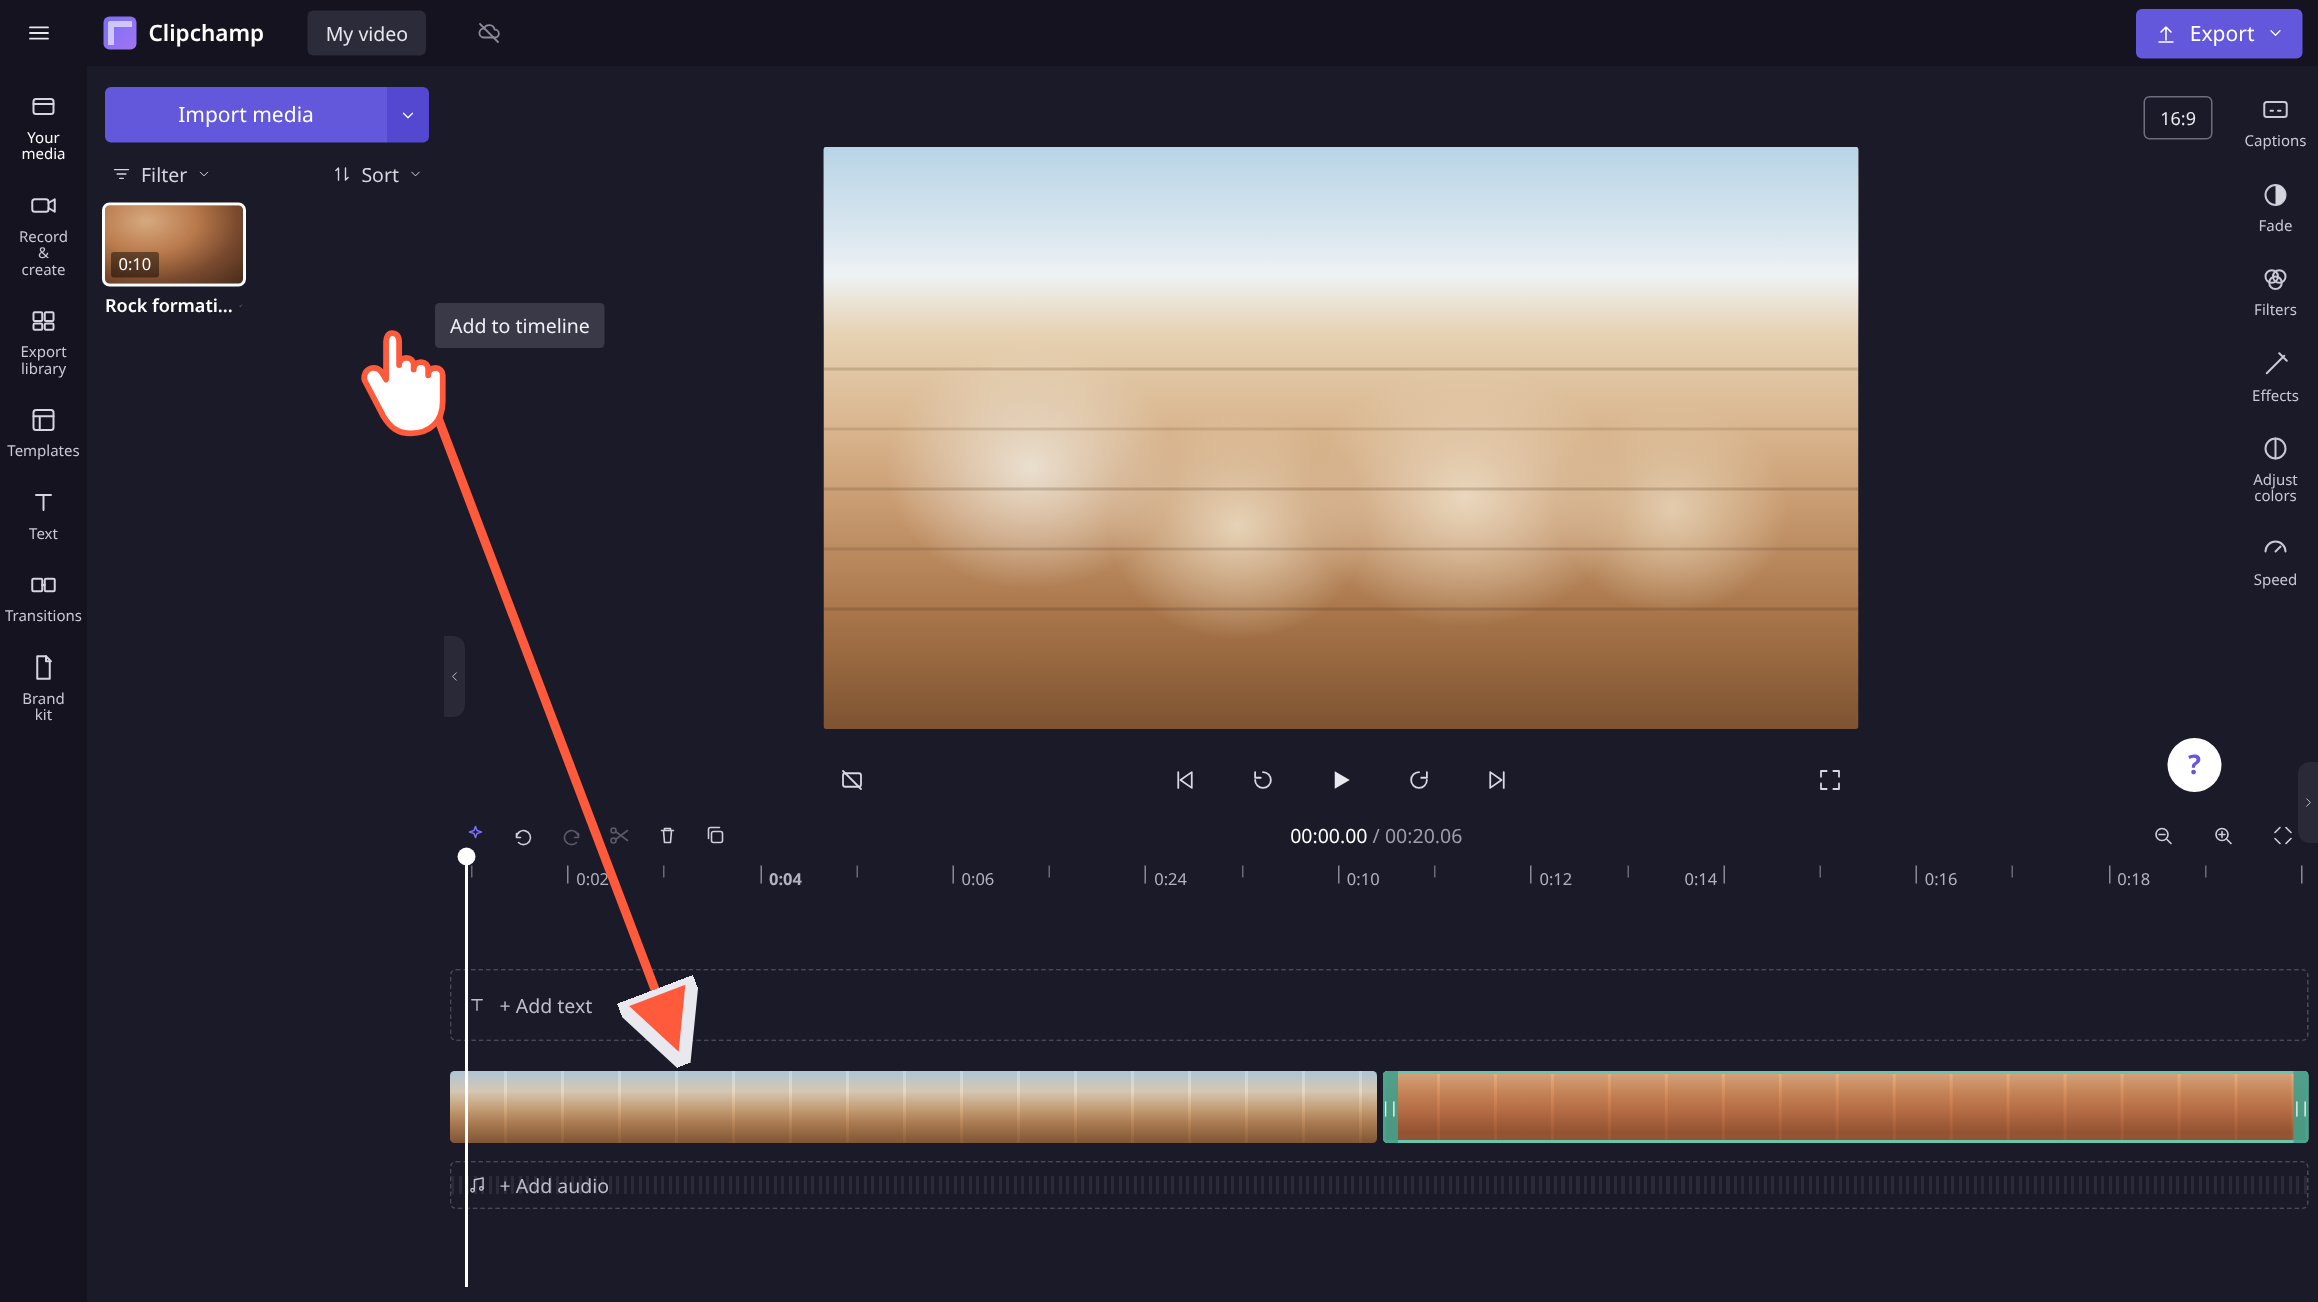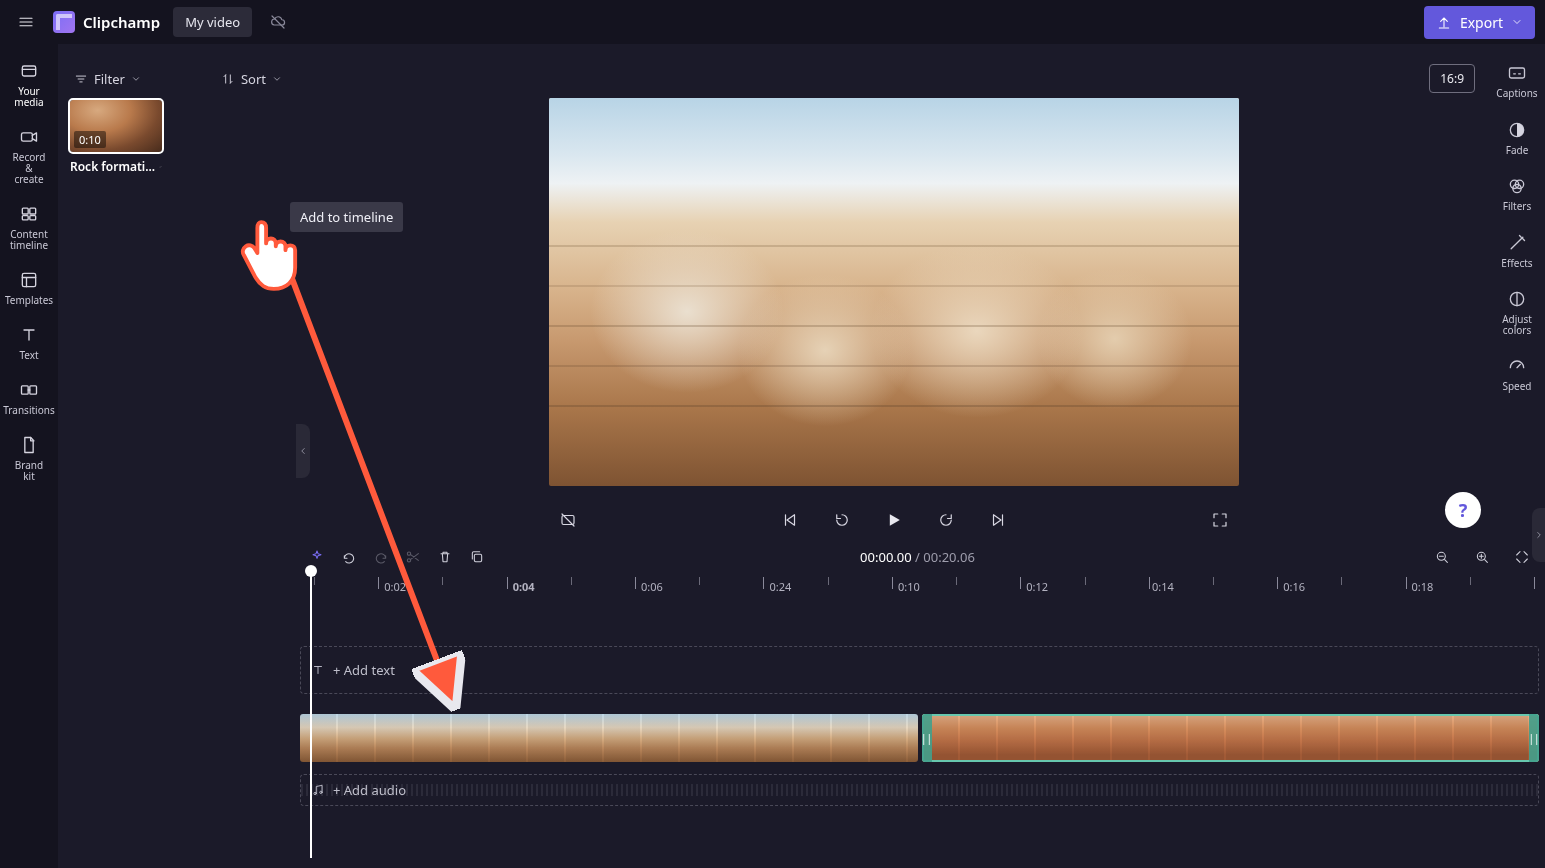--- a/index.html
+++ b/index.html
@@ -12,21 +12,21 @@
     --accent:#6358dc;
     --accent2:#5348cf;
     --danger:#e6453c;
     --teal:#4b9f8c;
     --line:#3b3a49;
     --line2:#4a4958;
   }
   *{box-sizing:border-box;font-family:"Segoe UI",system-ui,Arial,sans-serif;}
   html,body{margin:0;padding:0;width:1545px;height:868px;background:var(--bg);color:var(--txt);overflow:hidden;font-size:13px;}
   
-  .header{height:44px;background:var(--bg2);display:flex;align-items:center;padding:15px 10px;gap:5px;}
+  .header{height:44px;background:var(--bg2);display:flex;align-items:center;padding:15px 10px;gap:21px;}
   .hamburger{width:32px;height:32px;display:flex;align-items:center;justify-content:center;border-radius:4px;}
   .brand{display:flex;align-items:center;gap:8px;margin-left:6px;}
   .brand-icon{width:22px;height:22px;background:linear-gradient(135deg,#7b6ef6,#a175f0);border-radius:4px;position:relative;}
   .brand-icon::after{content:"";position:absolute;inset:3px;border-left:4px solid #fff;border-top:4px solid #fff;opacity:.6;border-radius:2px 0 0 0;}
   .brand-name{font-weight:600;font-size:15px;color:#fff;}
   .proj-chip{margin-left:8px;background:#2c2b39;border-radius:4px;padding:6px 12px;font-size:13px;color:#e6e6ee;}
   .cloud{margin-left:8px;width:26px;height:26px;display:flex;align-items:center;justify-content:center;color:#8a899a;}
   .hspacer{flex:1;}
   .export-btn{background:var(--accent);color:#fff;display:flex;align-items:center;gap:8px;padding:7px 12px;border-radius:4px;font-size:14px;}
   .export-btn svg{stroke:#fff;}
@@ -176,21 +176,21 @@
   </div>
   <div class="rail-item">
     <span class="rail-ico">
         <svg viewBox="0 0 24 24" width="20" height="20">
           <rect x="4" y="5" width="7" height="7" rx="1"></rect>
           <rect x="13" y="5" width="7" height="7" rx="1"></rect>
           <rect x="4" y="14" width="7" height="5" rx="1"></rect>
           <rect x="13" y="14" width="7" height="5" rx="1"></rect>
         </svg>
       </span>
-    <span>Content timeline</span>
+    <span>Export library</span>
   </div>
   <div class="rail-item">
     <span class="rail-ico">
         <svg viewBox="0 0 24 24" width="20" height="20">
           <rect x="4" y="4" width="16" height="16" rx="2"></rect>
           <path d="M4 9h16M9 9v11"></path>
         </svg>
       </span>
     <span>Templates</span>
   </div>
@@ -217,20 +217,28 @@
         <svg viewBox="0 0 24 24" width="20" height="20">
           <path d="M7 3h7l3 3v15H7z"></path>
           <path d="M14 3v4h4"></path>
         </svg>
       </span>
     <span>Brand kit</span>
   </div>
 </div>
 
 <div class="media-panel">
+  <div class="import-wrap">
+    <div class="import-btn">Import media</div>
+    <div class="import-dd">
+      <svg viewBox="0 0 24 24" width="12" height="12" style="stroke:#fff">
+          <path d="M6 9l6 6 6-6"></path>
+        </svg>
+    </div>
+  </div>
   <div class="fs-row">
     <div class="fs-btn">
       <svg viewBox="0 0 24 24" width="14" height="14">
           <path d="M4 7h16M7 12h10M10 17h4"></path>
         </svg>
       <span>Filter</span>
       <svg viewBox="0 0 24 24" width="10" height="10">
           <path d="M6 9l6 6 6-6"></path>
         </svg>
     </div>
@@ -465,21 +473,21 @@
       <div class="tick big" style="left: 463.474px;"></div>
       <div class="ticklbl" style="left: 467.474px;">0:24</div>
       <div class="tick" style="left: 527.684px;"></div>
       <div class="tick big" style="left: 591.895px;"></div>
       <div class="ticklbl" style="left: 595.895px;">0:10</div>
       <div class="tick" style="left: 656.105px;"></div>
       <div class="tick big" style="left: 720.316px;"></div>
       <div class="ticklbl" style="left: 724.316px;">0:12</div>
       <div class="tick" style="left: 784.526px;"></div>
       <div class="tick big" style="left: 848.737px;"></div>
-      <div class="ticklbl" style="left: 850px; text-align: center;">0:14</div>
+      <div class="ticklbl" style="left: 821px; text-align: center;">0:14</div>
       <div class="tick" style="left: 912.947px;"></div>
       <div class="tick big" style="left: 977.158px;"></div>
       <div class="ticklbl" style="left: 981.158px;">0:16</div>
       <div class="tick" style="left: 1041.37px;"></div>
       <div class="tick big" style="left: 1105.58px;"></div>
       <div class="ticklbl" style="left: 1109.58px;">0:18</div>
       <div class="tick" style="left: 1169.79px;"></div>
       <div class="tick big" style="left: 1234px;"></div>
     </div>
 

